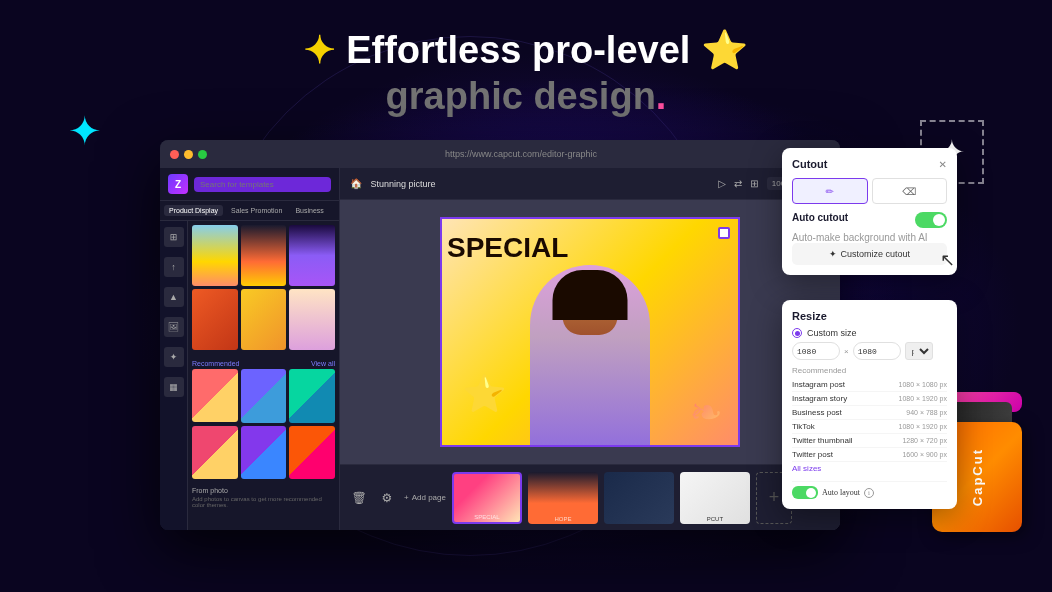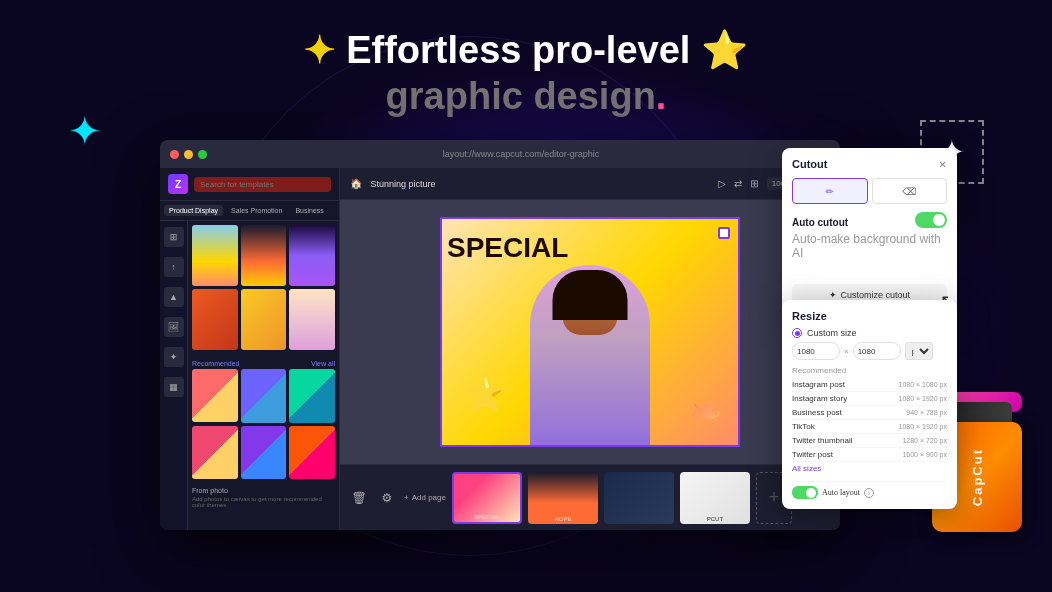--- a/index.html
+++ b/index.html
@@ -202,21 +202,21 @@
       border-radius: 4px;
       display: flex;
       align-items: center;
       justify-content: center;
       font-size: 10px;
       color: white;
       font-weight: 800;
     }
     .sidebar-search {
       flex: 1;
-      background: #7f1d1d;
+      background: #6d28d9;
       border: none;
       border-radius: 4px;
       padding: 3px 6px;
       font-size: 8px;
       color: #aaa;
     }
     .sidebar-tabs {
       display: flex;
       padding: 4px 4px;
       gap: 3px;
@@ -577,21 +577,21 @@
       cursor: pointer;
     }
     .cutout-tab.active {
       background: #f0f0ff;
       border-color: #7c3aed;
       color: #7c3aed;
     }
     .cutout-row {
       display: flex;
       justify-content: space-between;
-      align-items: flex-end;
+      align-items: flex-start;
       margin-bottom: 4px;
     }
     .cutout-row-label {
       font-size: 10px;
       font-weight: 600;
       color: #1a1a2e;
     }
     .toggle-on {
       width: 32px;
       height: 16px;
@@ -603,23 +603,23 @@
       content: '';
       position: absolute;
       right: 2px;
       top: 2px;
       width: 12px;
       height: 12px;
       background: white;
       border-radius: 50%;
     }
     .cutout-sub {
-      font-size: 12px;
+      font-size: 10px;
       color: #999;
-      margin-bottom: 24px;
+      margin-bottom: 0;
     }
     .customize-btn {
       width: 100%;
       padding: 6px;
       background: #f5f5f5;
       border-radius: 5px;
       font-size: 9px;
       color: #333;
       text-align: center;
       cursor: pointer;
@@ -684,20 +684,21 @@
       margin-bottom: 6px;
     }
     .resize-input {
       width: 48px;
       height: 18px;
       border: 1px solid #e0e0e0;
       border-radius: 9px;
       font-size: 8px;
       padding: 0 4px;
       color: #333;
+      font-family: Liberation Mono, monospace;
     }
     .resize-x { font-size: 8px; color: #999; }
     .resize-unit {
       width: 28px;
       height: 18px;
       border: 1px solid #e0e0e0;
       border-radius: 3px;
       font-size: 8px;
       padding: 0 2px;
       color: #333;
@@ -780,21 +781,21 @@
     <span class="canister-text">CapCut</span>
   </div>
 </div>
 
 <div class="app-window">
 
   <div class="window-titlebar">
     <div class="titlebar-dot dot-red"></div>
     <div class="titlebar-dot dot-yellow"></div>
     <div class="titlebar-dot dot-green"></div>
-    <div class="titlebar-url">layout://www.capcut.com/editor-graphic</div>
+    <div class="titlebar-url">https://www.capcut.com/editor-graphic</div>
   </div>
 
   <div class="window-body">
 
     <div class="sidebar">
 
       <div class="sidebar-header">
         <div class="sidebar-logo">Z</div>
         <input class="sidebar-search" placeholder="Search for templates" style="">
       </div>

